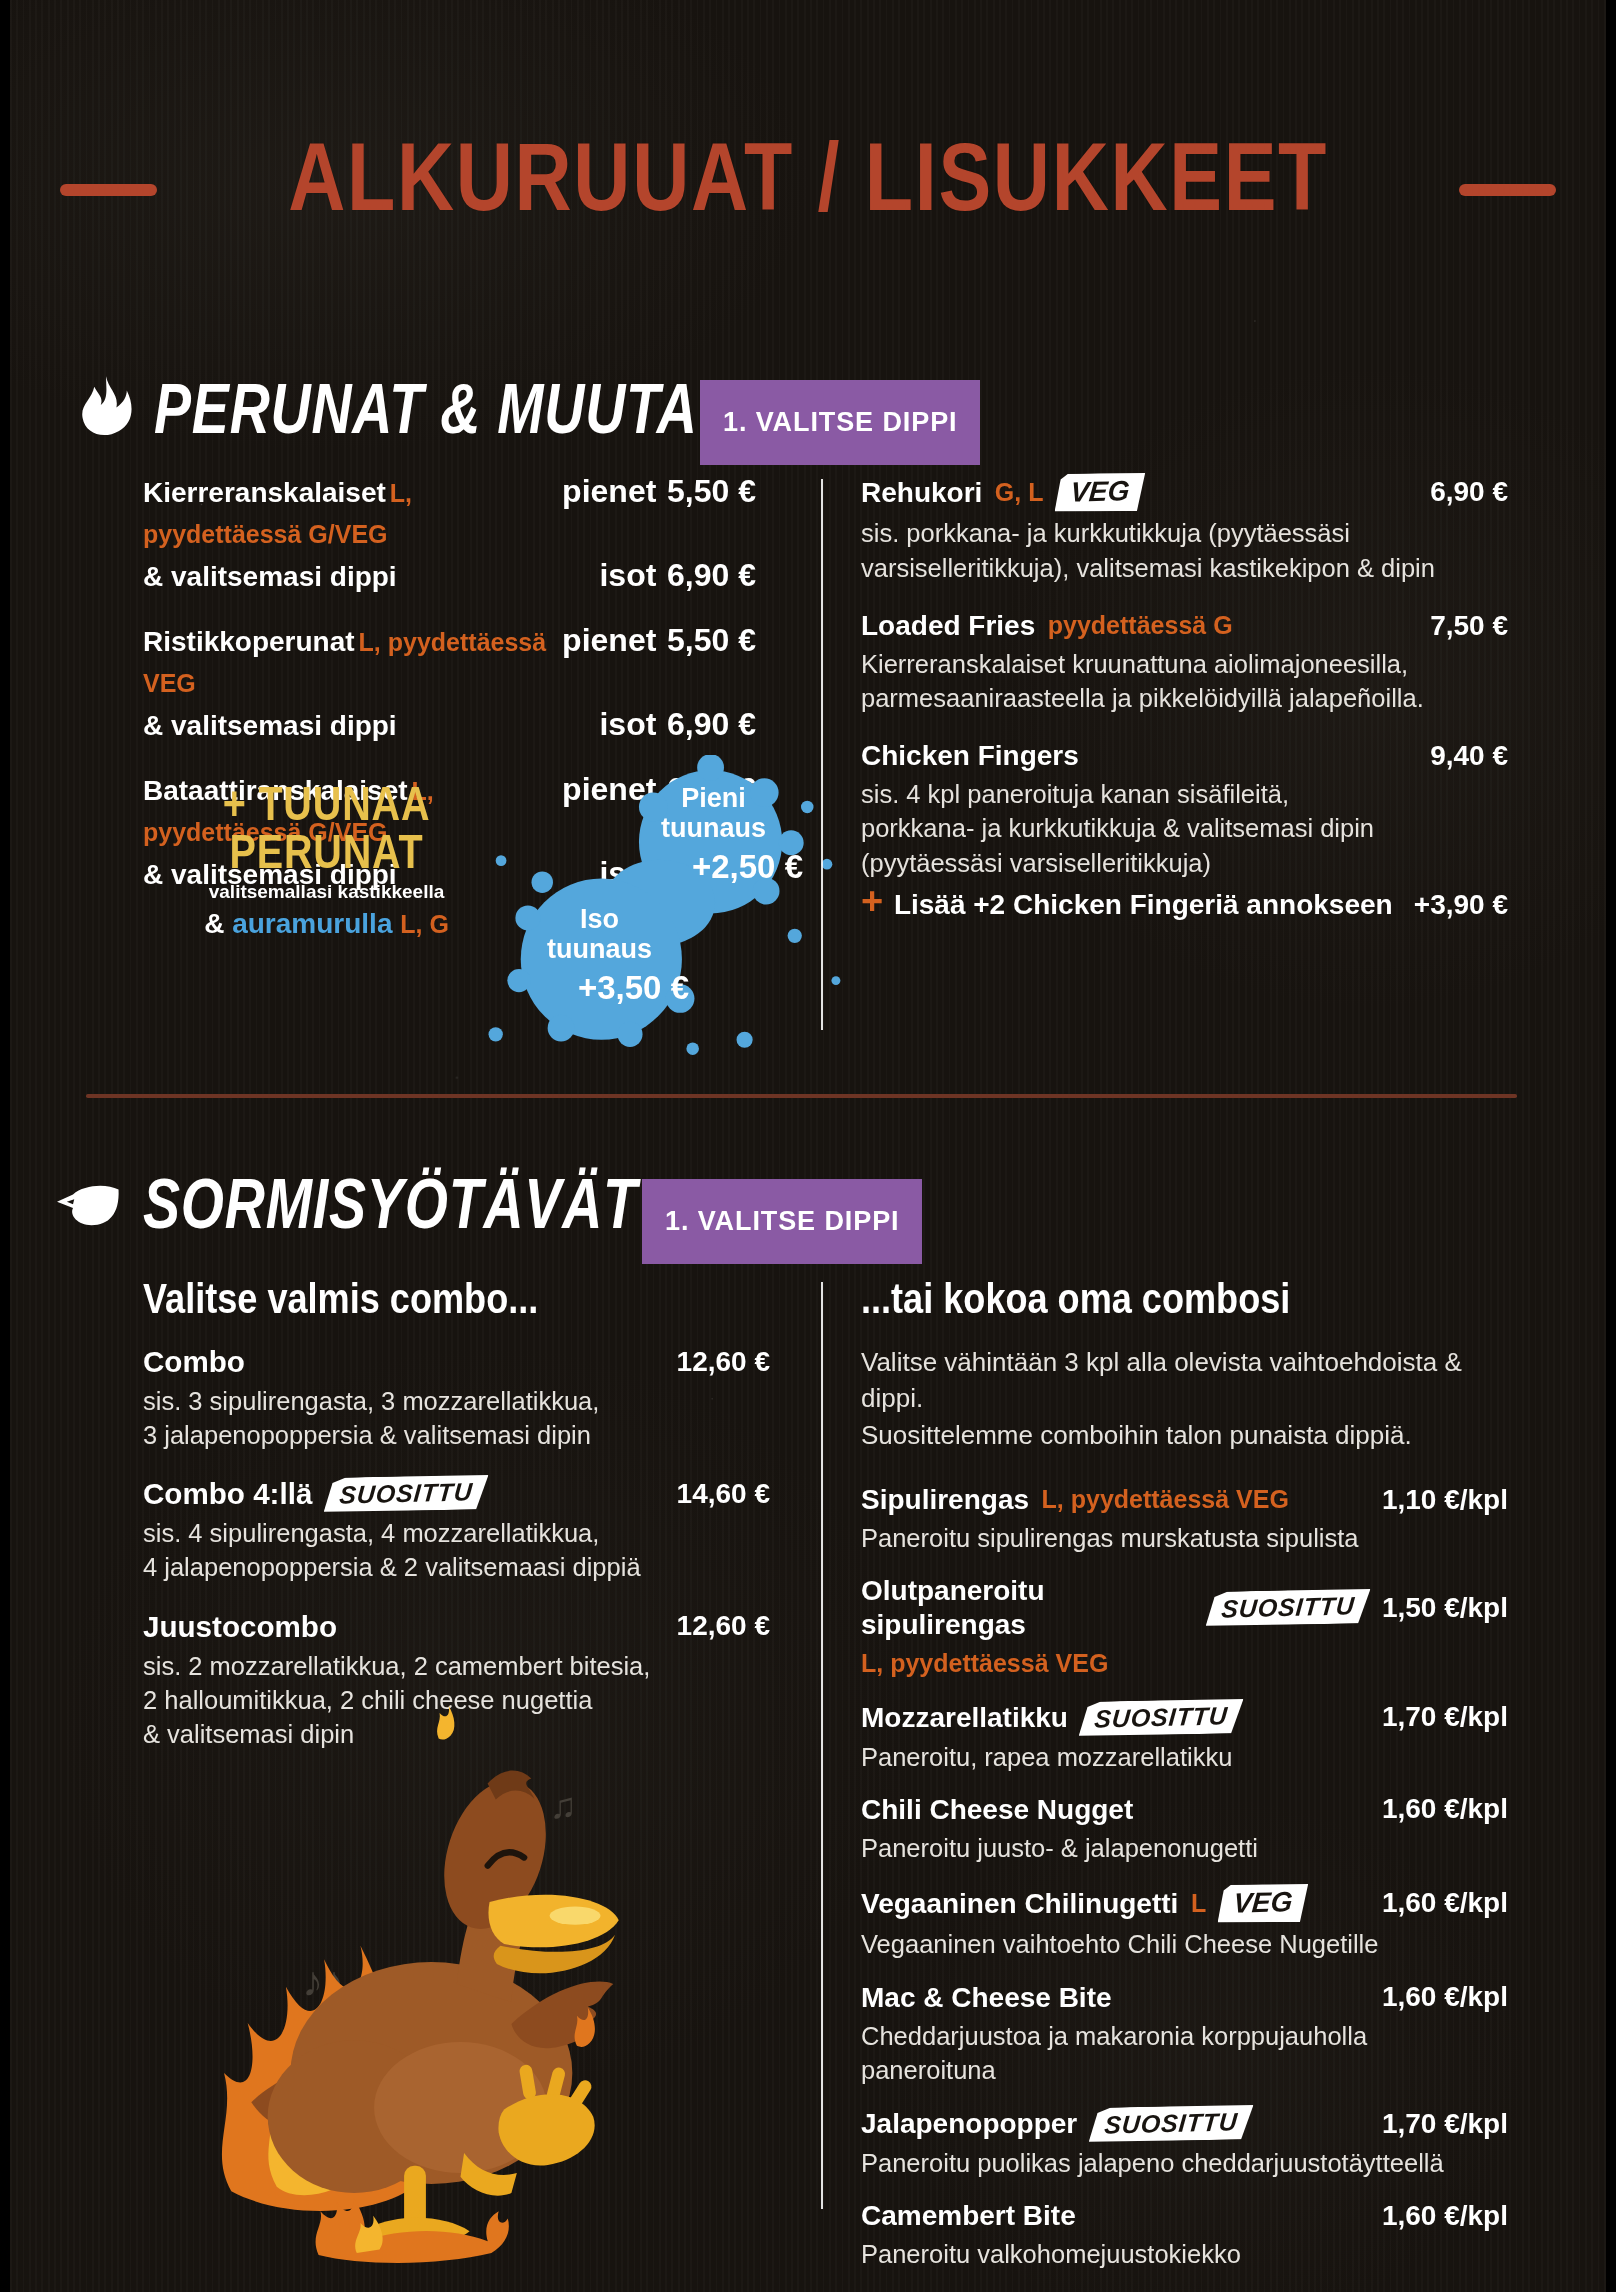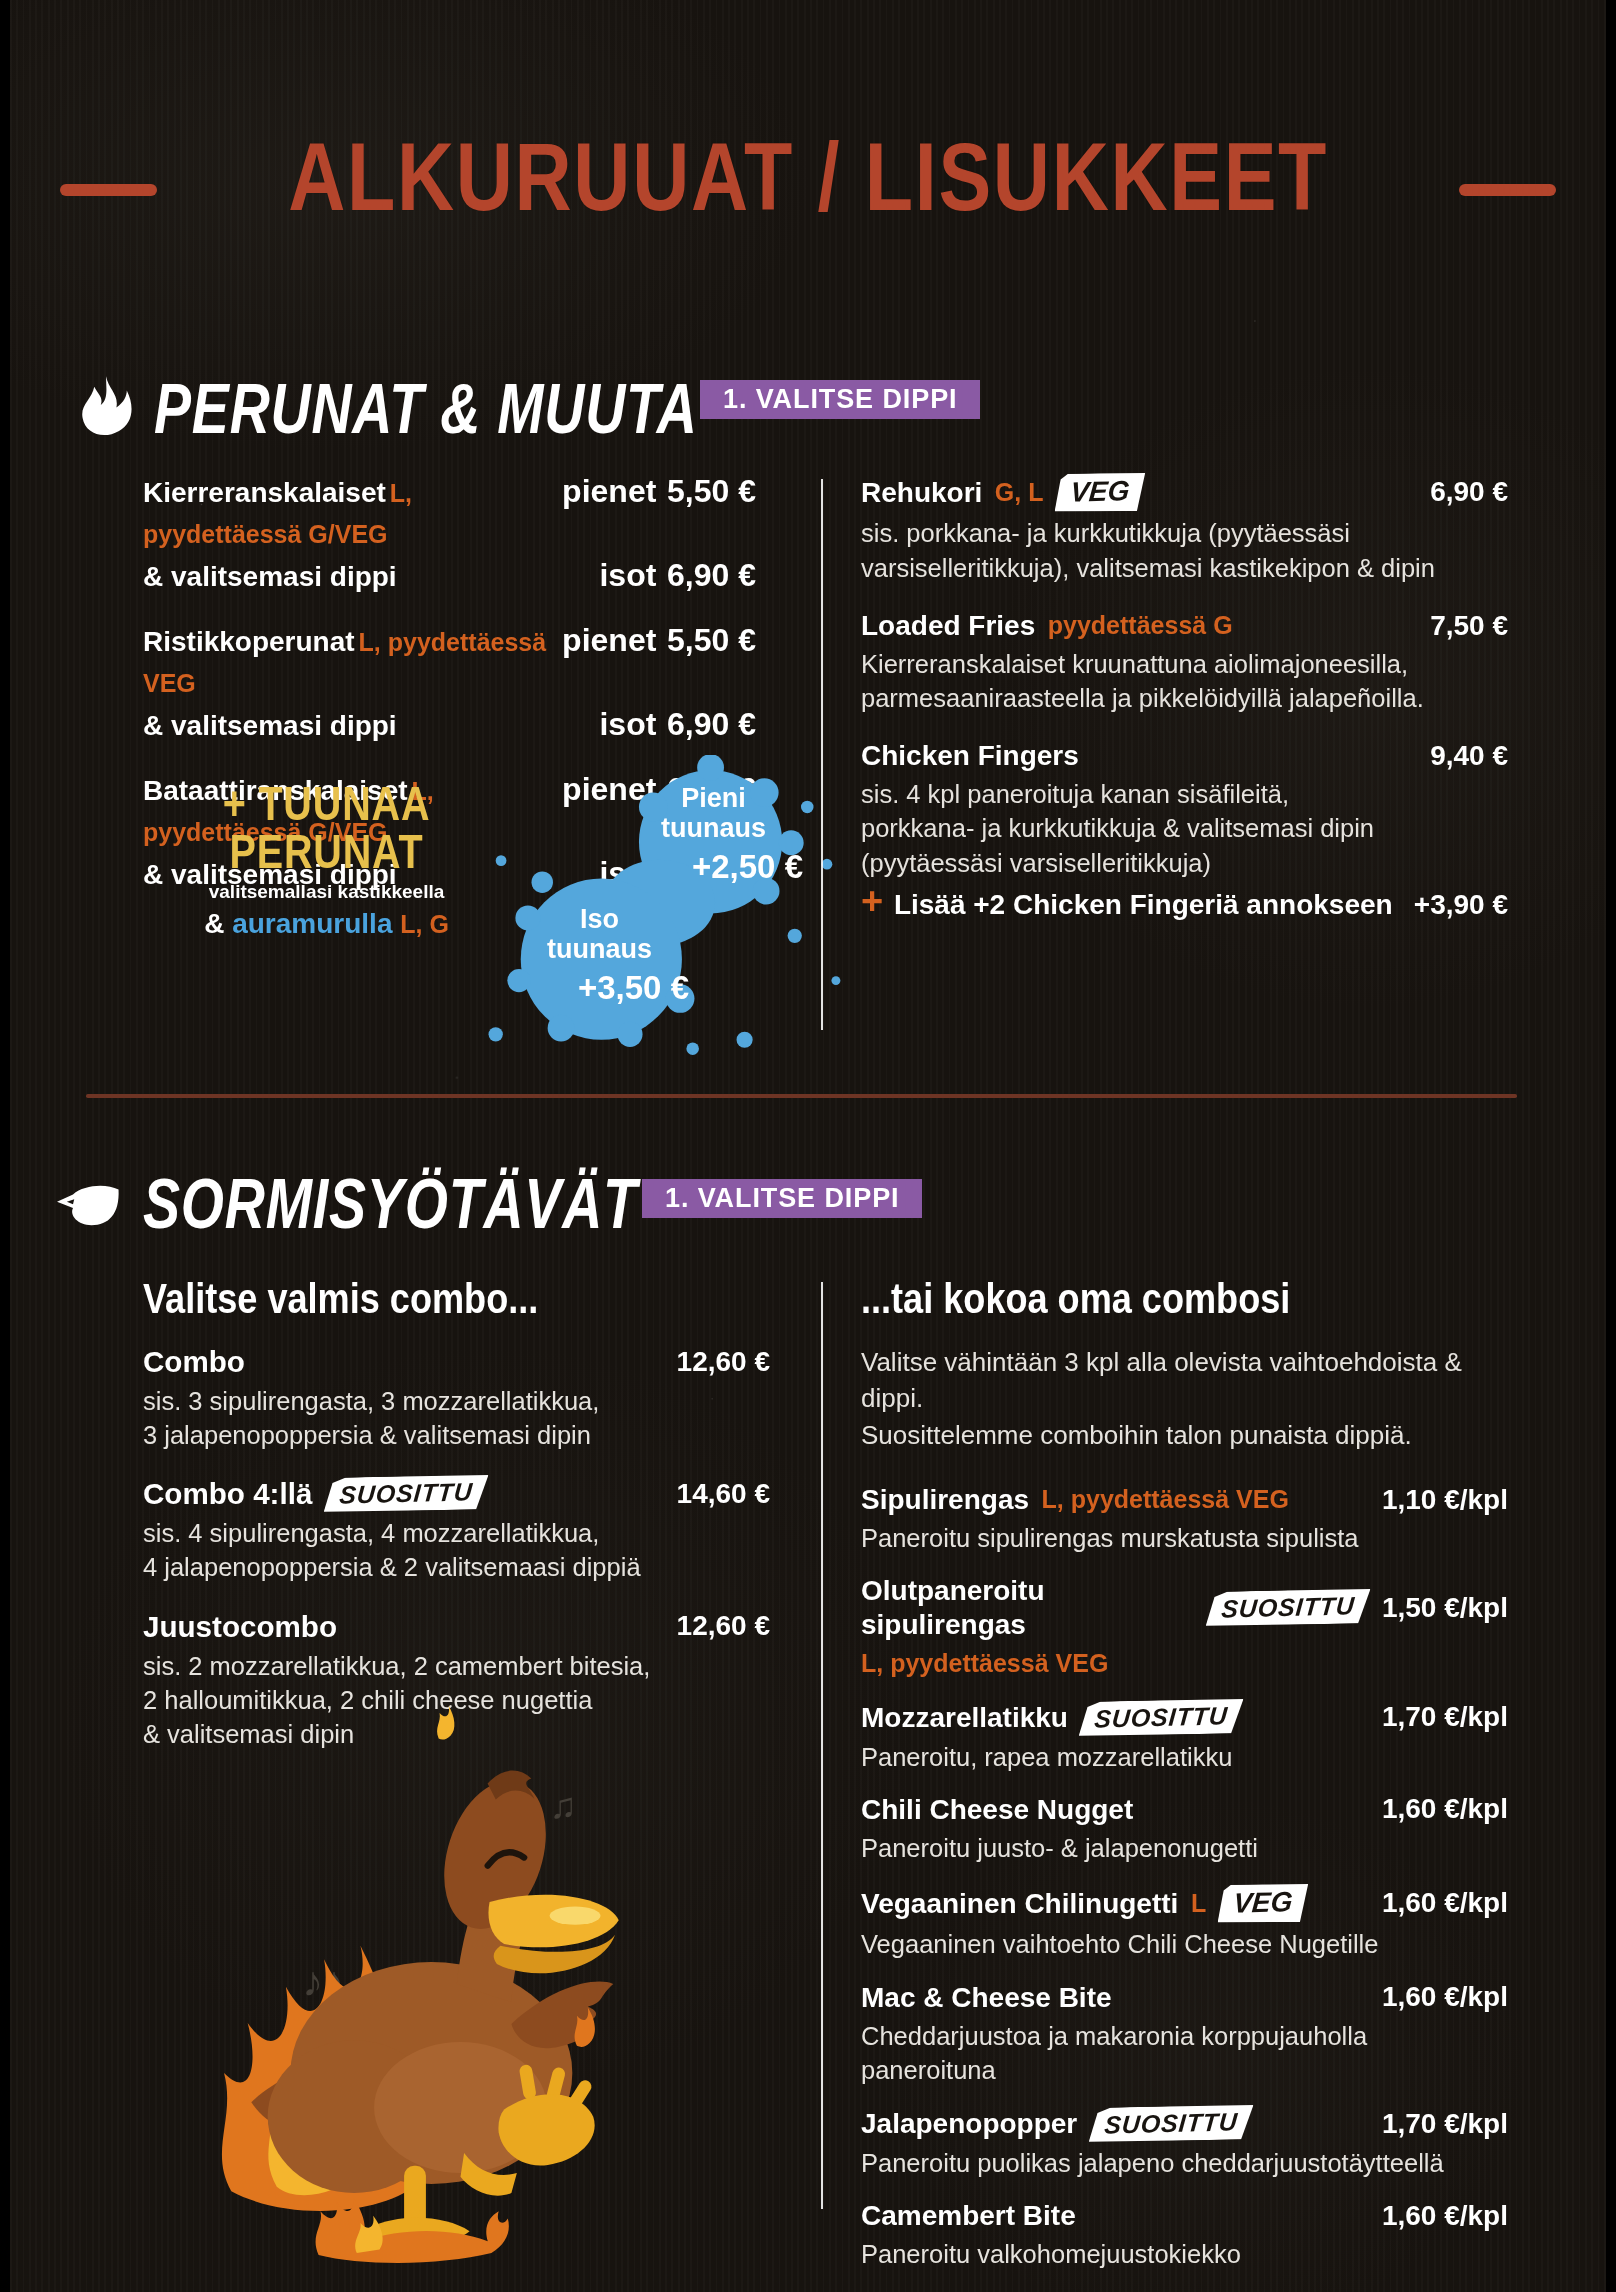--- a/index.html
+++ b/index.html
@@ -34,21 +34,21 @@
     text-shadow:0 0 0.9px rgba(0,0,0,.4);
   }
   .title-dash{position:absolute;top:184px;width:97px;height:11.6px;background:#b4452c;border-radius:6.3px;}
   .title-dash.left{left:50px;}
   .title-dash.right{right:50px;}
   
   .sec-header{position:absolute;display:flex;align-items:center;gap:21.5px;font-style:italic;}
   .sec-title{font-weight:700;font-size:59px;line-height:1;color:#fff;letter-spacing:0.9px;
     display:inline-block;transform:scale(.94,1.18);transform-origin:left center;}
   .dip-badge{position:absolute;background:#8a5aa4;color:#fff;font-weight:700;font-size:27px;
-    letter-spacing:0.9px;padding:6px 23px;line-height:1;}
+    letter-spacing:0.9px;padding:29px 23px;line-height:1;}
   
   .item-name{font-weight:700;font-size:28px;line-height:1.2;}
   .tag{color:#d4611f;font-weight:700;font-size:25px;}
   .desc{font-size:25.5px;color:#e6e3de;font-weight:400;line-height:1.34;white-space:pre-line;margin-top:4.5px;}
   .price{font-weight:700;font-size:28px;white-space:nowrap;}
   .stamp{background:#fff;color:#181410;font-style:italic;font-weight:700;display:inline-block;
     padding:1.8px 14.3px 3.6px 14.3px;transform:rotate(-1.5deg) skewX(-6deg);
     clip-path:polygon(4% 14%,12% 0,100% 3%,94% 100%,0 95%);line-height:1.2;}
   .stamp.veg{font-size:28px;}
   .stamp.suosittu{font-size:25px;letter-spacing:0.9px;}

